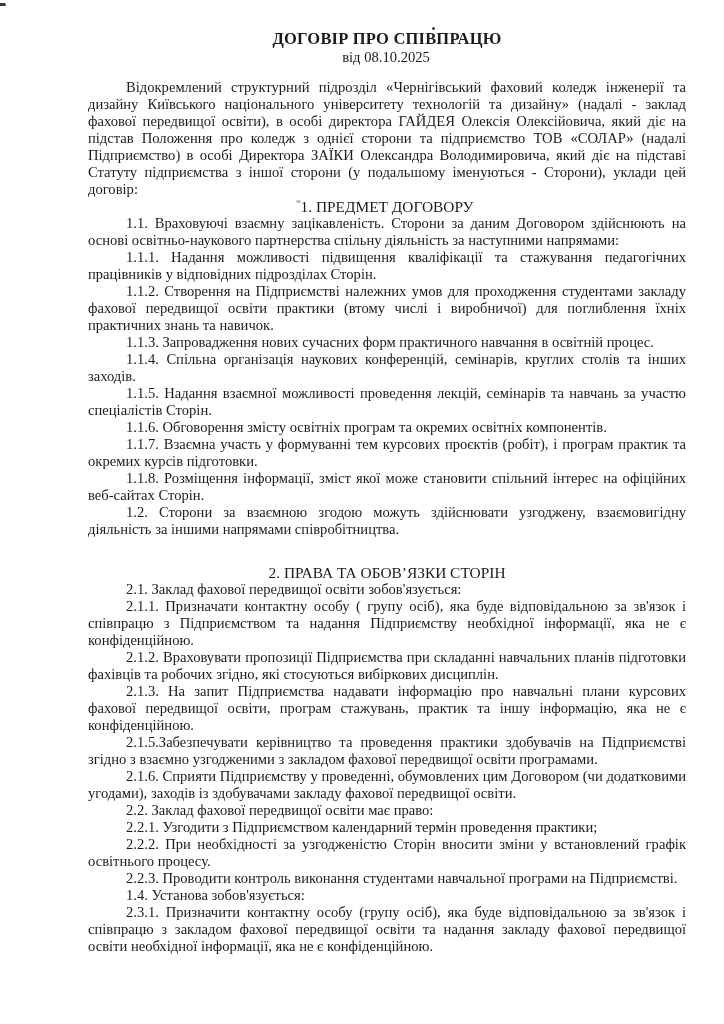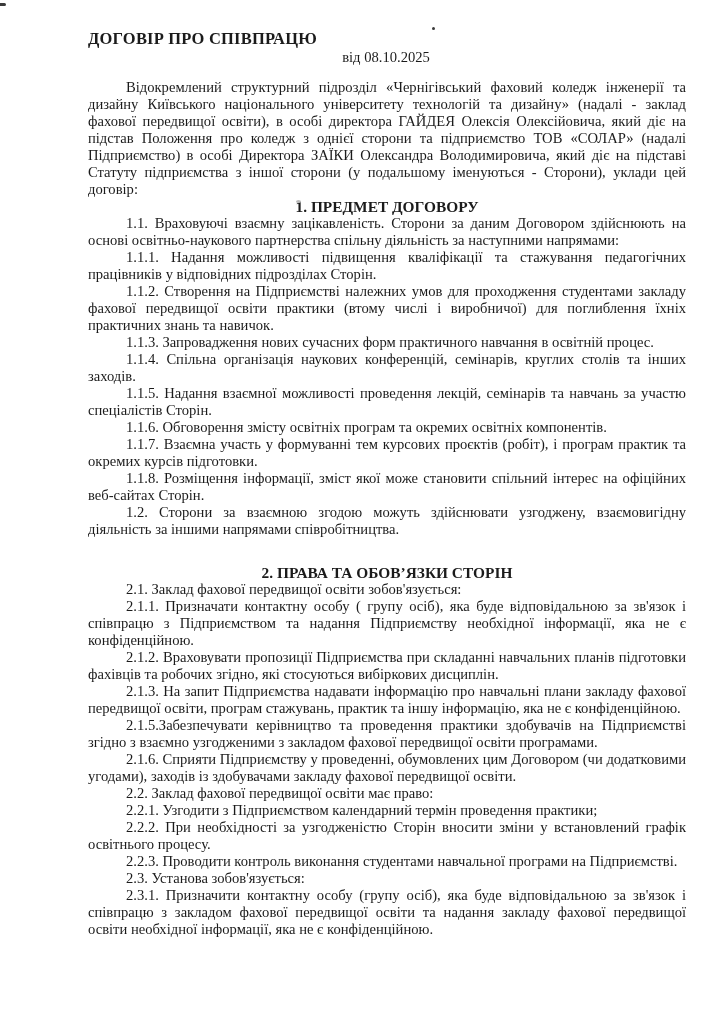--- a/index.html
+++ b/index.html
@@ -15,41 +15,42 @@
     background: #ffffff;
     color: #1b1b1b;
     font-family: "Liberation Serif", "DejaVu Serif", serif;
     font-size: 14.6px;
     line-height: 17px;
     overflow: hidden;
     box-sizing: border-box;
     padding: 30px 38px 20px 88px;
   }
   .doc-title {
+    text-align: center;
     font-weight: bold;
     font-size: 16.5px;
     letter-spacing: 0.2px;
     margin: 0 0 2px 0;
   }
   .doc-date {
     text-align: center;
     margin: 0 2px 0 0;
   }
   .body-text {
     margin-top: 13px;
   }
   p.para {
     margin: 0;
     text-align: justify;
     text-indent: 38px;
   }
   h2.section-heading {
     margin: 0;
     text-align: center;
-    font-weight: bold;
+    font-weight: normal;
     font-size: 15.4px;
     line-height: 17px;
   }
   h2.section-heading.spaced {
     margin-top: 26px;
   }
   
   .artifact {
     position: absolute;
     background: #3a3a3a;
@@ -104,24 +105,24 @@
     <p class="para">1.1.6. Обговорення змісту освітніх програм та окремих освітніх компонентів.</p>
     <p class="para">1.1.7. Взаємна участь у формуванні тем курсових проєктів (робіт), і програм практик та окремих курсів підготовки.</p>
     <p class="para">1.1.8. Розміщення інформації, зміст якої може становити спільний інтерес на офіційних веб-сайтах Сторін.</p>
     <p class="para">1.2. Сторони за взаємною згодою можуть здійснювати узгоджену, взаємовигідну діяльність за іншими напрямами співробітництва.</p>
 
     <h2 class="section-heading spaced">2. ПРАВА ТА ОБОВ’ЯЗКИ СТОРІН</h2>
 
     <p class="para">2.1. Заклад фахової передвищої освіти зобов'язується:</p>
     <p class="para">2.1.1. Призначати контактну особу ( групу осіб), яка буде відповідальною за зв'язок і співпрацю з Підприємством та надання Підприємству необхідної інформації, яка не є конфіденційною.</p>
     <p class="para">2.1.2. Враховувати пропозиції Підприємства при складанні навчальних планів підготовки фахівців та робочих згідно, які стосуються вибіркових дисциплін.</p>
-    <p class="para">2.1.3. На запит Підприємства надавати інформацію про навчальні плани закладу фахової передвищої освіти, програм стажувань, практик та іншу інформацію, яка не є конфіденційною.</p>
+    <p class="para">2.1.3. На запит Підприємства надавати інформацію про навчальні плани курсових фахової передвищої освіти, програм стажувань, практик та іншу інформацію, яка не є конфіденційною.</p>
     <p class="para">2.1.5.Забезпечувати керівництво та проведення практики здобувачів на Підприємстві згідно з взаємно узгодженими з закладом фахової передвищої освіти програмами.</p>
     <p class="para">2.1.6. Сприяти Підприємству у проведенні, обумовлених цим Договором (чи додатковими угодами), заходів із здобувачами закладу фахової передвищої освіти.</p>
     <p class="para">2.2. Заклад фахової передвищої освіти має право:</p>
     <p class="para">2.2.1. Узгодити з Підприємством календарний термін проведення практики;</p>
     <p class="para">2.2.2. При необхідності за узгодженістю Сторін вносити зміни у встановлений графік освітнього процесу.</p>
     <p class="para">2.2.3. Проводити контроль виконання студентами навчальної програми на Підприємстві.</p>
-    <p class="para">2.3. Установа зобов'язується:</p>
+    <p class="para">1.4. Установа зобов'язується:</p>
     <p class="para">2.3.1. Призначити контактну особу (групу осіб), яка буде відповідальною за зв'язок і співпрацю з закладом фахової передвищої освіти та надання закладу фахової передвищої освіти необхідної інформації, яка не є конфіденційною.</p>
 
   </div>
 </div>
 
 </body></html>

